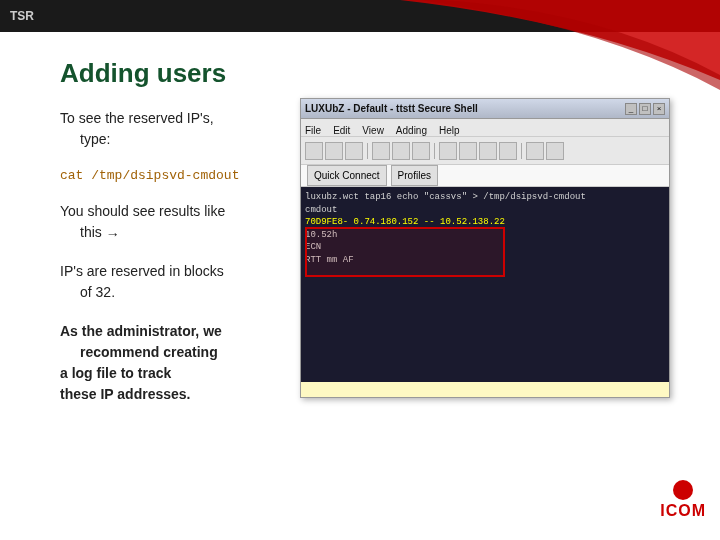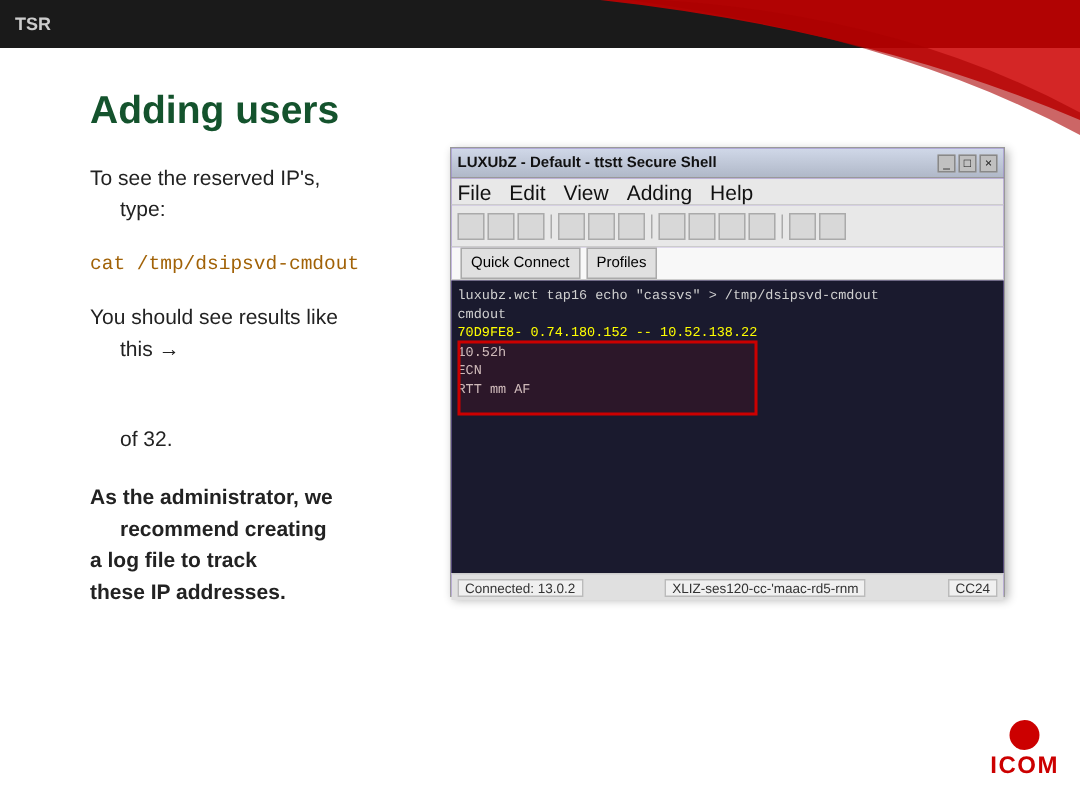--- a/index.html
+++ b/index.html
@@ -89,21 +89,21 @@
     }
 
     
     .terminal-window {
       position: absolute;
       top: 70px;
       left: 300px;
       width: 370px;
       height: 300px;
       border: 1px solid #999;
-      background: #8b5cf6;
+      background: #fef9c3;
       box-shadow: 2px 2px 6px rgba(0,0,0,0.3);
     }
 
     .terminal-titlebar {
       background: linear-gradient(to bottom, #d0d8e8, #b0b8c8);
       height: 20px;
       display: flex;
       align-items: center;
       padding: 0 4px;
       border-bottom: 1px solid #999;
@@ -131,25 +131,25 @@
       align-items: center;
       justify-content: center;
       font-size: 8px;
       cursor: pointer;
     }
 
     .terminal-menubar {
       background: #e8e8e8;
       height: 18px;
       display: flex;
-      align-items: center;
+      align-items: flex-end;
       padding: 0 4px;
       gap: 12px;
       border-bottom: 1px solid #ccc;
-      font-size: 14px;
+      font-size: 10px;
       color: #111;
     }
 
     .terminal-toolbar {
       background: #e8e8e8;
       height: 28px;
       display: flex;
       align-items: center;
       padding: 0 4px;
       border-bottom: 1px solid #ccc;
@@ -295,21 +295,21 @@
     <div class="code-text">
       <span>cat /tmp/dsipsvd-cmdout</span>
     </div>
 
     <div class="text-block">
       <span>You should see results like</span><br>
       <span class="indent">this →</span>
     </div>
 
     <div class="text-block">
-      <br>
+      <span>IP's are reserved in blocks</span><br>
       <span class="indent">of 32.</span>
     </div>
 
     <div class="text-block bold-text">
       <span>As the administrator, we<br>
       <span class="indent">recommend creating<br>
       a log file to track<br>
       these IP addresses.</span></span>
     </div>
 
@@ -361,25 +361,20 @@
       <div class="terminal-line">luxubz.wct tap16 echo "cassvs" &gt; /tmp/dsipsvd-cmdout</div>
       <div class="terminal-line">cmdout</div>
       <div class="terminal-line" style="color:#ffff00;">70D9FE8- 0.74.180.152 -- 10.52.138.22</div>
       <div class="terminal-line">10.52h</div>
       <div class="terminal-line">ECN</div>
       <div class="terminal-line">RTT mm AF</div>
 
       <div class="highlight-box"></div>
     </div>
 
-    <div class="terminal-statusbar">
-      <span class="status-item">Connected: 13.0.2</span>
-      <span class="status-item">XLIZ-ses120-cc-'maac-rd5-rnm</span>
-      <span class="status-item">CC24</span>
-    </div>
 
   </div>
 
 </div>
 
 <div class="icom-logo">
   <div class="icom-circle"></div>
   <span class="icom-text">ICOM</span>
 </div>
 

